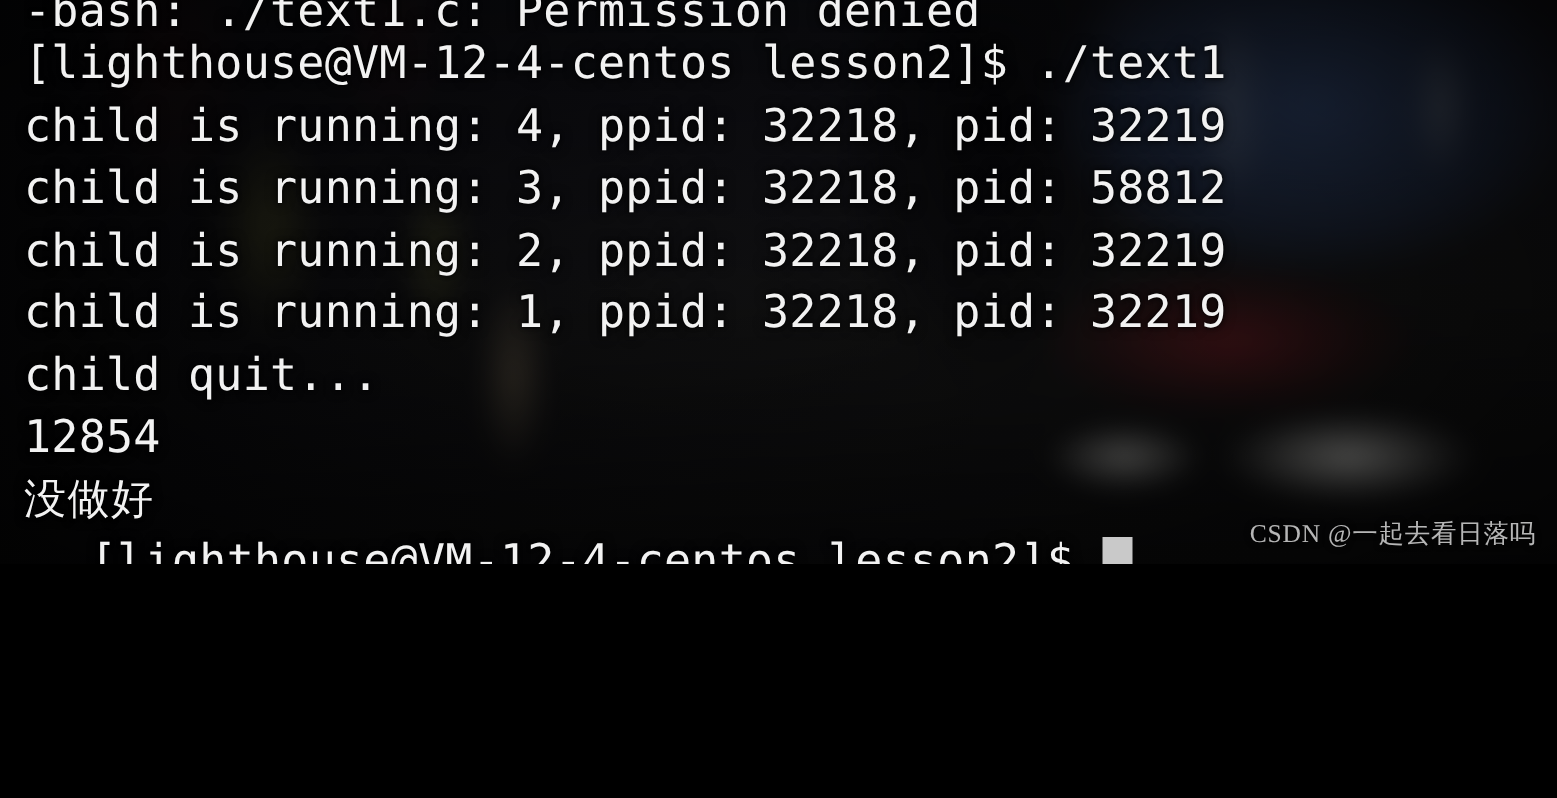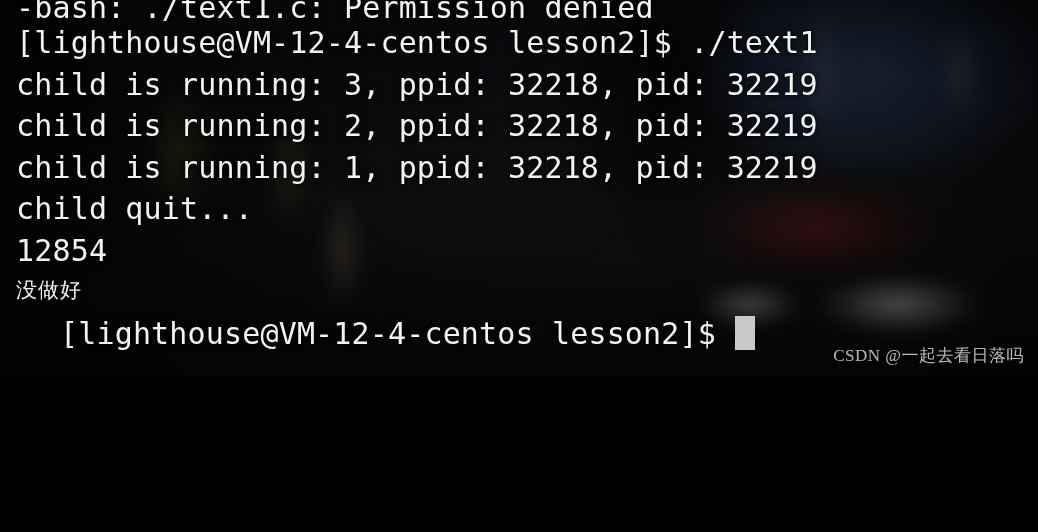--- a/index.html
+++ b/index.html
@@ -96,22 +96,22 @@
     color: #f2f2f2;
     white-space: pre;
     text-shadow: 0 0 3px rgba(0,0,0,0.95), 0 0 8px rgba(0,0,0,0.7);
   }
   .line.first {
     height: 22px;
     line-height: 16px;
     overflow: hidden;
   }
   .line.cjk {
-    font-family: Liberation Mono, monospace;
-    font-size: 21px;
+    font-family: Liberation Serif, serif;
+    font-size: 28px;
     letter-spacing: 1px;
   }
   .prompt-line {
     display: flex;
     align-items: center;
     margin-left: 44px;
   }
   .cursor {
     display: inline-block;
     width: 20px;
@@ -143,21 +143,22 @@
   <div class="bg-layer">
     <div class="bg-base"></div>
     <div class="bg-streak"></div>
     <div class="bg-streak2"></div>
     <div class="bg-vignette"></div>
   </div>
 
   <div class="console">
     <div class="line first">-bash: ./text1.c: Permission denied</div>
     <div class="line">[lighthouse@VM-12-4-centos lesson2]$ ./text1</div>
-    <div class="line">child is running: 3, ppid: 32218, pid: 32219</div>
+    <div class="line">child is running: 4, ppid: 32218, pid: 32219</div>
+    <div class="line">child is running: 3, ppid: 32218, pid: 58812</div>
     <div class="line">child is running: 2, ppid: 32218, pid: 32219</div>
     <div class="line">child is running: 1, ppid: 32218, pid: 32219</div>
     <div class="line">child quit...</div>
     <div class="line">12854</div>
     <div class="line cjk">没做好</div>
     <div class="line prompt-line">
       <span>[lighthouse@VM-12-4-centos lesson2]$</span>
       <span class="cursor"></span>
     </div>
   </div>

